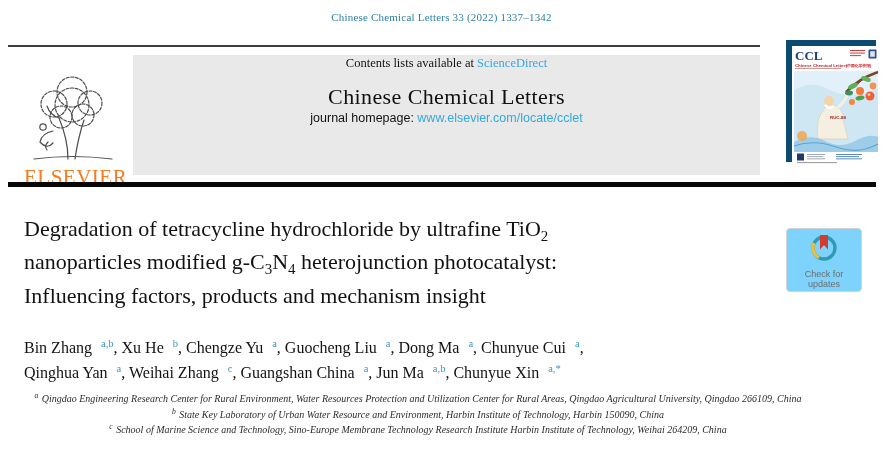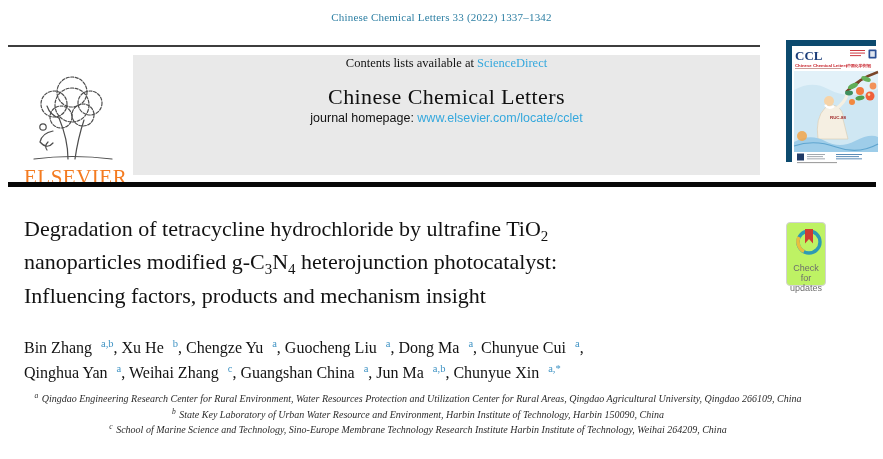--- a/index.html
+++ b/index.html
@@ -62,22 +62,22 @@
 
   
   .affils {
     position:absolute; left:24px; top:390px; width:788px;
     font-style:italic; font-size:10px; line-height:12.2px; color:#2b2b2b;text-align:center;
   }
   .affils sup { font-size:7.5px; margin-right:1px; }
 
   
   .badge {
-    position:absolute; left:786px; top:222px; width:40px; height:64px;
-    background:#bef264; border:1px solid #d2d2d4; border-radius:4px;
+    position:absolute; left:786px; top:228px; width:76px; height:64px;
+    background:#7dd3fc; border:1px solid #d2d2d4; border-radius:4px;
     box-sizing:border-box; text-align:center; cursor:pointer;
     font-family:"Liberation Sans", sans-serif;
   }
   .badge-text { font-size:9px; color:#6d6d6d; line-height:10px; margin-top:0; }
 </style>
 </head>
 <body>
 
 <div class="page">
 

